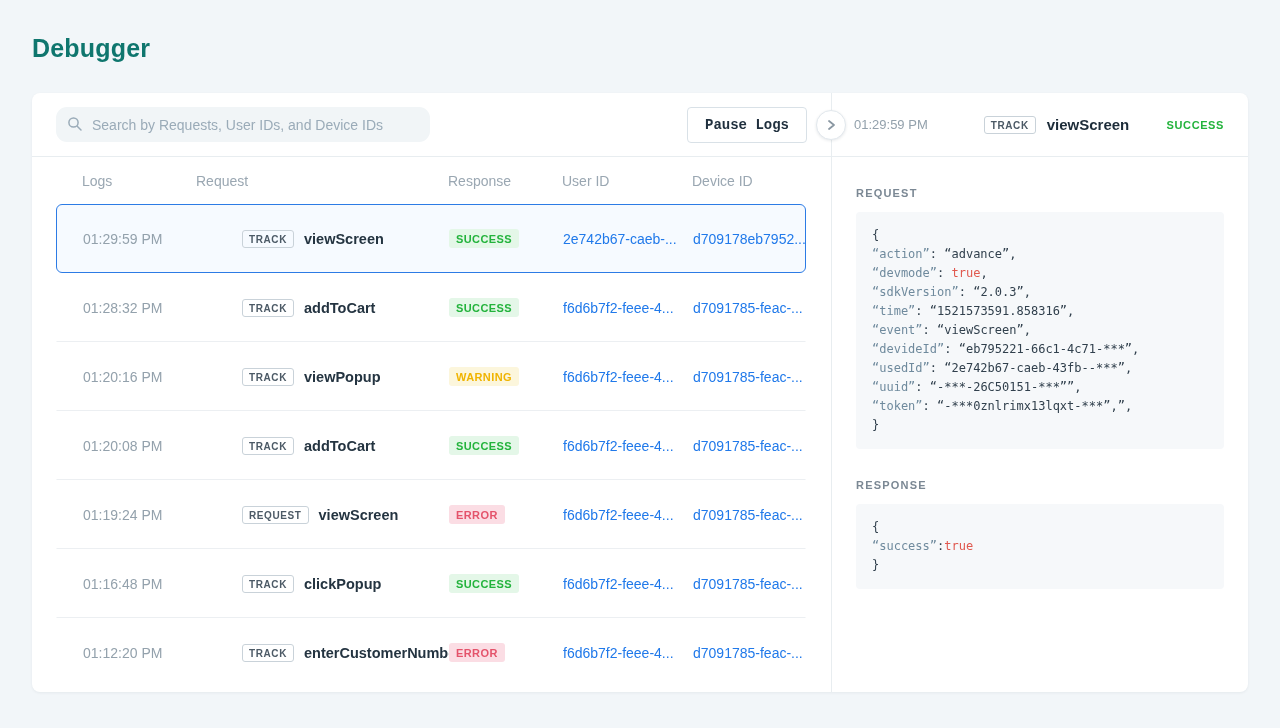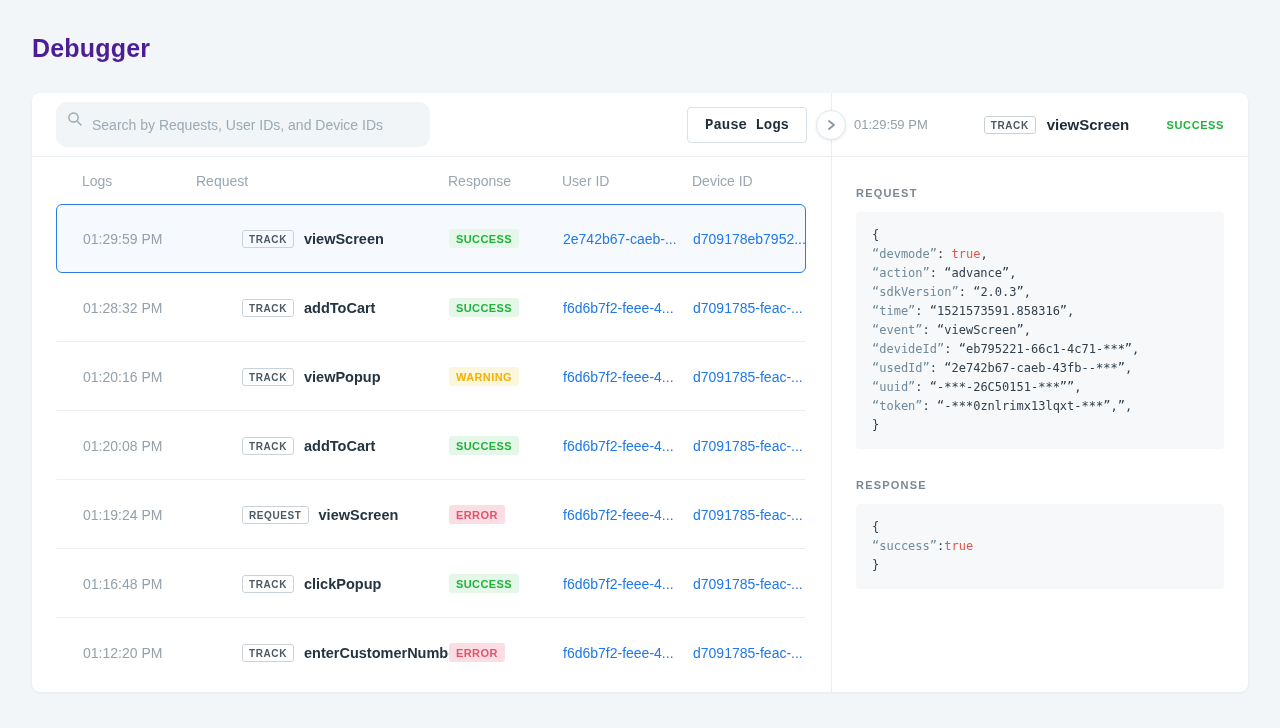--- a/index.html
+++ b/index.html
@@ -9,21 +9,21 @@
     background: #f2f6f9;
     font-family: "Liberation Sans", sans-serif;
     color: #1d2c39;
     overflow: hidden;
   }
   .page { padding: 34px 32px 0; }
   h1.page-title {
     margin: 0 0 30px;
     font-size: 25px;
     font-weight: 700;
-    color: #4c1d95;
+    color: #0f766e;
     letter-spacing: .2px;
   }
   .card {
     background: #ffffff;
     border-radius: 8px;
     height: 599px;
     box-shadow: 0 1px 3px rgba(16,36,54,.06);
     display: flex;
     overflow: hidden;
   }
@@ -32,21 +32,21 @@
   .toolbar {
     height: 64px; flex: none;
     display: flex; align-items: center;
     padding: 0 24px;
     border-bottom: 1px solid #e8edf0;
     position: relative;
   }
   .search-wrap { position: relative; width: 374px; }
   .search-wrap svg { position: absolute; left: 11px; top: 9px; }
   .search-input {
-    width: 100%; height: 45px;
+    width: 100%; height: 35px;
     background: #f1f5f7;
     border: none; border-radius: 11px;
     padding: 0 12px 0 36px;
     font-family: "Liberation Sans", sans-serif;
     font-size: 14px; color: #3c4a56;
     outline: none;
   }
   .search-input::placeholder { color: #9aabb8; }
   .pause-btn {
     margin-left: auto;
@@ -305,22 +305,22 @@
         <span class="detail-time">01:29:59 PM</span>
         <span class="type-badge">TRACK</span>
         <span class="detail-event">viewScreen</span>
         <span class="detail-status">SUCCESS</span>
       </div>
 
       <div class="detail-body">
         <div class="section-label">REQUEST</div>
         <div class="code-box">
             <div class="code-line"><span class="tok-plain">{</span></div>
+            <div class="code-line"><span class="tok-key">“action”</span><span class="tok-plain">: </span><span class="tok-str">“advance”</span><span class="tok-plain">,</span></div>
             <div class="code-line"><span class="tok-key">“devmode”</span><span class="tok-plain">: </span><span class="tok-bool">true</span><span class="tok-plain">,</span></div>
-            <div class="code-line"><span class="tok-key">“action”</span><span class="tok-plain">: </span><span class="tok-str">“advance”</span><span class="tok-plain">,</span></div>
             <div class="code-line"><span class="tok-key">“sdkVersion”</span><span class="tok-plain">: </span><span class="tok-str">“2.0.3”</span><span class="tok-plain">,</span></div>
             <div class="code-line"><span class="tok-key">“time”</span><span class="tok-plain">: </span><span class="tok-str">“1521573591.858316”</span><span class="tok-plain">,</span></div>
             <div class="code-line"><span class="tok-key">“event”</span><span class="tok-plain">: </span><span class="tok-str">“viewScreen”</span><span class="tok-plain">,</span></div>
             <div class="code-line"><span class="tok-key">“devideId”</span><span class="tok-plain">: </span><span class="tok-str">“eb795221-66c1-4c71-***”</span><span class="tok-plain">,</span></div>
             <div class="code-line"><span class="tok-key">“usedId”</span><span class="tok-plain">: </span><span class="tok-str">“2e742b67-caeb-43fb--***”</span><span class="tok-plain">,</span></div>
             <div class="code-line"><span class="tok-key">“uuid”</span><span class="tok-plain">: </span><span class="tok-str">“-***-26C50151-***””</span><span class="tok-plain">,</span></div>
             <div class="code-line"><span class="tok-key">“token”</span><span class="tok-plain">: </span><span class="tok-str">“-***0znlrimx13lqxt-***”,”</span><span class="tok-plain">,</span></div>
             <div class="code-line"><span class="tok-plain">}</span></div>
           </div>
 

